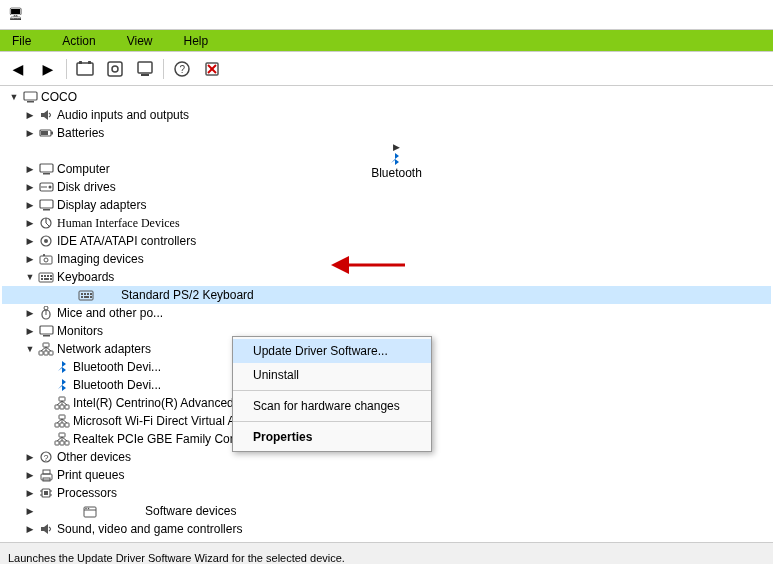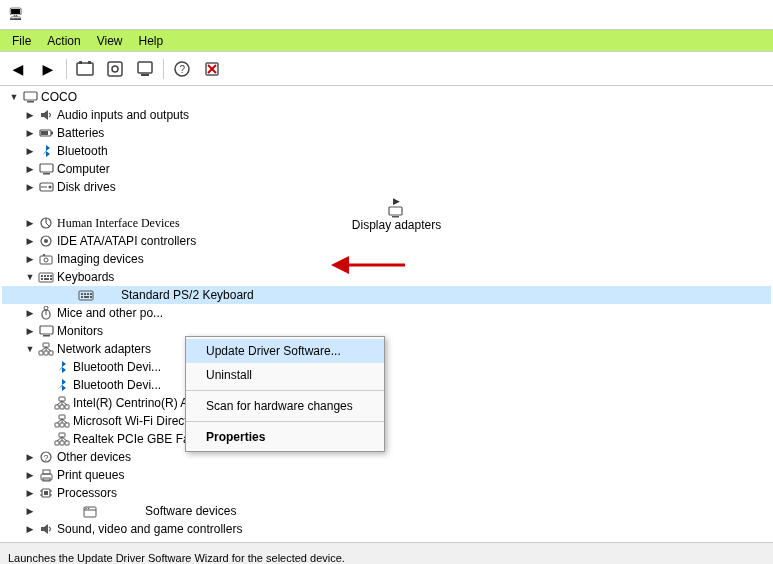--- a/index.html
+++ b/index.html
@@ -45,26 +45,27 @@
       background: transparent;
       cursor: pointer;
       font-size: 12px;
       display: flex;
       align-items: center;
       justify-content: center;
     }
 
     
     .menu-bar {
-      background: #bef264;
+      background: #84cc16;
       height: 22px;
       display: flex;
       align-items: center;
       padding: 0 4px;
       border-bottom: 1px solid #ccc;
+      gap: 15px;
     }
     .menu-item {
       padding: 2px 8px;
       cursor: pointer;
       font-size: 12px;
     }
 
     
     .toolbar {
       background: #fff;
@@ -152,20 +153,21 @@
 
     
     .context-menu {
       position: absolute;
       background: #f9f9f9;
       border: 1px solid #999;
       box-shadow: 2px 2px 6px rgba(0,0,0,0.3);
       z-index: 1000;
       min-width: 200px;
       padding: 2px 0;
+      margin-left: 47px;
     }
     .context-menu-item {
       padding: 5px 20px;
       cursor: pointer;
       font-size: 12px;
     }
     .context-menu-item.bold { font-weight: bold; }
     .context-menu-separator {
       height: 1px;
       background: #ccc;
@@ -283,21 +285,21 @@
         <span class="expand-arrow collapsed"></span>
         <span class="tree-icon">
           <svg width="14" height="10" viewBox="0 0 14 10">
             <rect x="1" y="2" width="11" height="6" rx="1" fill="none" stroke="#555" stroke-width="1.2"></rect>
             <rect x="12" y="3.5" width="2" height="3" rx="0.5" fill="#555"></rect>
             <rect x="2" y="3" width="7" height="4" fill="#555"></rect>
           </svg>
         </span>
         <span class="tree-label">Batteries</span>
       </div>
-      <div class="tree-item" style="padding-left: 20px;">
+      <div class="tree-item" style="padding-left: 20px; flex-direction: column;">
         <span class="expand-arrow collapsed"></span>
         <span class="tree-icon">
           <svg width="14" height="14" viewBox="0 0 14 14">
             <polygon points="7,1 11,4 7,7 11,10 7,13 7,8 3,11 7,7 3,4 7,7 7,2" fill="#0066cc" stroke="none"></polygon>
           </svg>
         </span>
         <span class="tree-label">Bluetooth</span>
       </div>
       <div class="tree-item" style="padding-left: 20px;">
         <span class="expand-arrow collapsed"></span>
@@ -313,21 +315,21 @@
         <span class="expand-arrow collapsed"></span>
         <span class="tree-icon">
           <svg width="15" height="12" viewBox="0 0 15 12">
             <rect x="1" y="2" width="13" height="8" rx="1.5" fill="none" stroke="#555" stroke-width="1.2"></rect>
             <circle cx="11" cy="6" r="1.5" fill="#555"></circle>
             <line x1="2" y1="6" x2="8" y2="6" stroke="#555" stroke-width="1"></line>
           </svg>
         </span>
         <span class="tree-label">Disk drives</span>
       </div>
-      <div class="tree-item" style="padding-left: 20px; flex-direction: column;">
+      <div class="tree-item" style="padding-left: 20px;">
         <span class="expand-arrow collapsed"></span>
         <span class="tree-icon">
           <svg width="15" height="12" viewBox="0 0 15 12">
             <rect x="1" y="1" width="13" height="8" rx="1" fill="none" stroke="#555" stroke-width="1.2"></rect>
             <rect x="4" y="10" width="7" height="1.5" fill="#555"></rect>
           </svg>
         </span>
         <span class="tree-label">Display adapters</span>
       </div>
       <div class="tree-item" style="padding-left: 20px; font-family: Liberation Serif, serif;">

